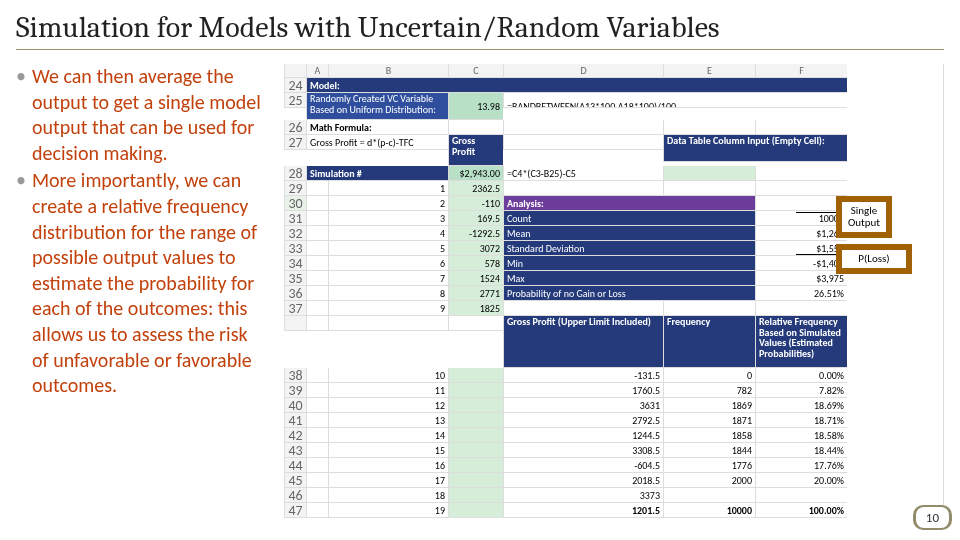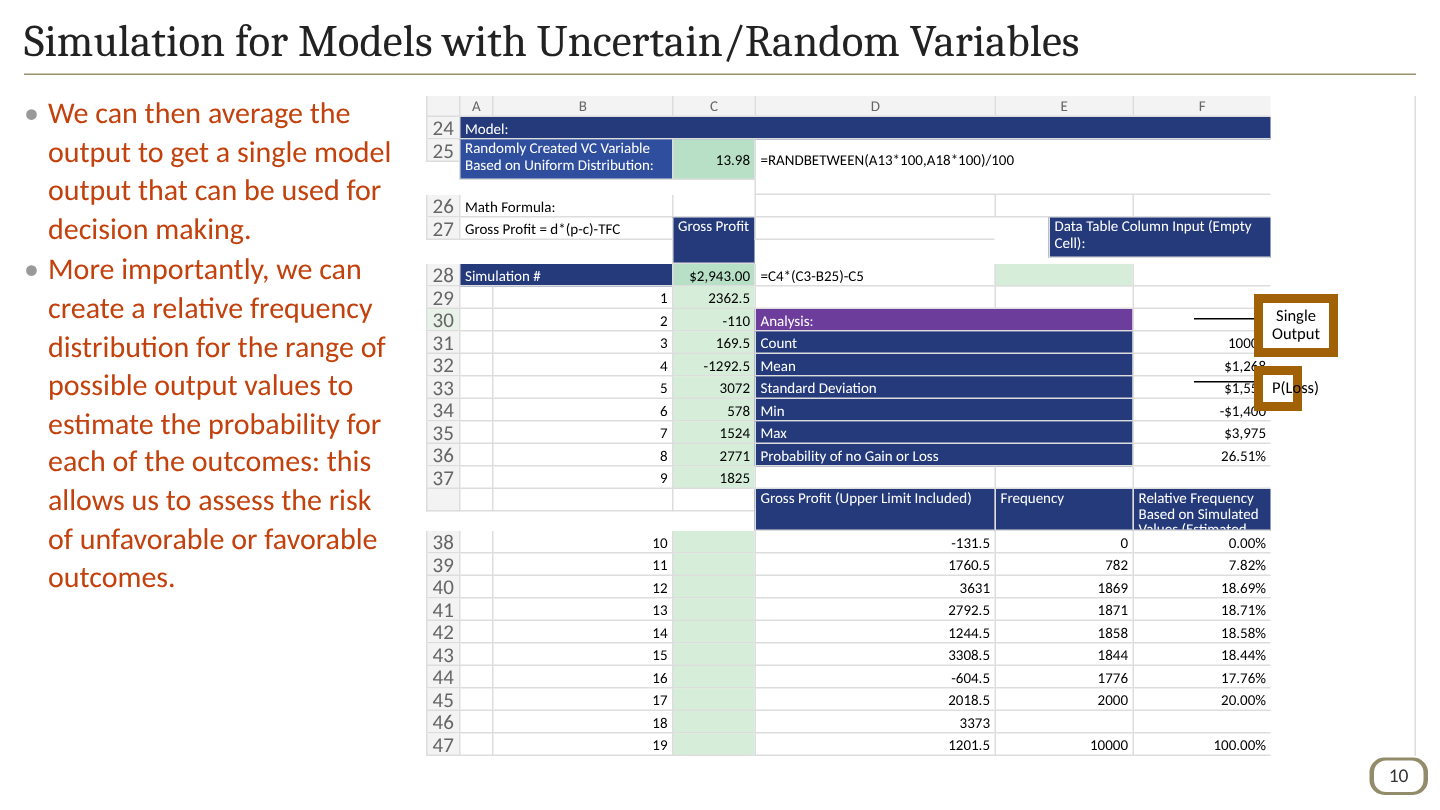--- a/index.html
+++ b/index.html
@@ -73,23 +73,23 @@
     text-align: center;
     color: #666;
     font-size: 14px;
   }
   .darkblue { background: #243a7a; color: #fff; }
   .medblue  { background: #2f4f9e; color: #fff; }
   .purple   { background: #6d3d9c; color: #fff; }
   .green    { background: #b8e0c6; }
   .lgreen   { background: #d6eed9; }
   .sel      { background: #e8f2e8; }
-  .bold     { font-weight: 400; }
+  .bold     { font-weight: 700; }
   .rt       { text-align: right; }
-  .tall     { height: 28px; line-height: 1.05; white-space: normal; vertical-align: bottom; }
+  .tall     { height: 52px; line-height: 1.05; white-space: normal; vertical-align: bottom; }
   .span6    { grid-column: span 6; }
   .span3    { grid-column: span 3; }
   .span2    { grid-column: span 2; }
 
   
   .ann {
     position: absolute;
     background: #fff;
     border: 6px solid #a16207;
     font-size: 11px;
@@ -147,32 +147,32 @@
         <div class="cell hdr">B</div>
         <div class="cell hdr">C</div>
         <div class="cell hdr">D</div>
         <div class="cell hdr">E</div>
         <div class="cell hdr">F</div>
         <div class="cell rownum">24</div>
         <div class="cell darkblue bold span6">Model:</div>
         <div class="cell rownum">25</div>
         <div class="cell medblue span2" style="height: 27px; white-space: normal; line-height: 1.05;">Randomly Created VC Variable<br>Based on Uniform Distribution:</div>
         <div class="cell green rt" style="height: 27px; line-height: 25px;">13.98</div>
-        <div class="cell span3" style="height: 37px; line-height: 25px;">=RANDBETWEEN(A13*100,A18*100)/100</div>
+        <div class="cell span3" style="height: 15px; line-height: 25px;">=RANDBETWEEN(A13*100,A18*100)/100</div>
         <div class="cell rownum">26</div>
         <div class="cell bold span2">Math Formula:</div>
         <div class="cell "></div>
         <div class="cell "></div>
         <div class="cell "></div>
         <div class="cell "></div>
         <div class="cell rownum">27</div>
         <div class="cell span2">Gross Profit = d*(p-c)-TFC</div>
         <div class="cell darkblue bold" style="height: 31px; white-space: normal; line-height: 1.05;">Gross Profit</div>
         <div class="cell "></div>
-        <div class="cell darkblue bold span2" style="height: 27px; white-space: normal; line-height: 1.05; margin-left: 36px;">Data Table Column Input (Empty Cell):</div>
+        <div class="cell darkblue bold span2" style="height: 27px; white-space: normal; line-height: 1.05;">Data Table Column Input (Empty Cell):</div>
         <div class="cell rownum">28</div>
         <div class="cell darkblue bold span2">Simulation #</div>
         <div class="cell green rt">$2,943.00</div>
         <div class="cell ">=C4*(C3-B25)-C5</div>
         <div class="cell lgreen"></div>
         <div class="cell "></div>
         <div class="cell rownum">29</div>
         <div class="cell "></div>
         <div class="cell rt">1</div>
         <div class="cell lgreen rt">2362.5</div>
@@ -303,19 +303,19 @@
         <div class="cell rt">19</div>
         <div class="cell lgreen rt"></div>
         <div class="cell rt bold">1201.5</div>
         <div class="cell rt bold">10000</div>
         <div class="cell rt bold">100.00%</div>
       </div>
 
     <div class="ann-line" style="top:148px; left:512px; width:40px;"></div>
     <div class="ann" style="top:132px; left:552px; width:56px;">Single Output</div>
     <div class="ann-line" style="top:190px; left:512px; width:40px;"></div>
-    <div class="ann" style="top:180px; left:552px; width:32px;">P(Loss)</div>
+    <div class="ann" style="top:180px; left:552px; width:76px;">P(Loss)</div>
   </div>
 </div>
 
 <div class="pagebadge">
   <div class="inner">10</div>
 </div>
 
 </body></html>

